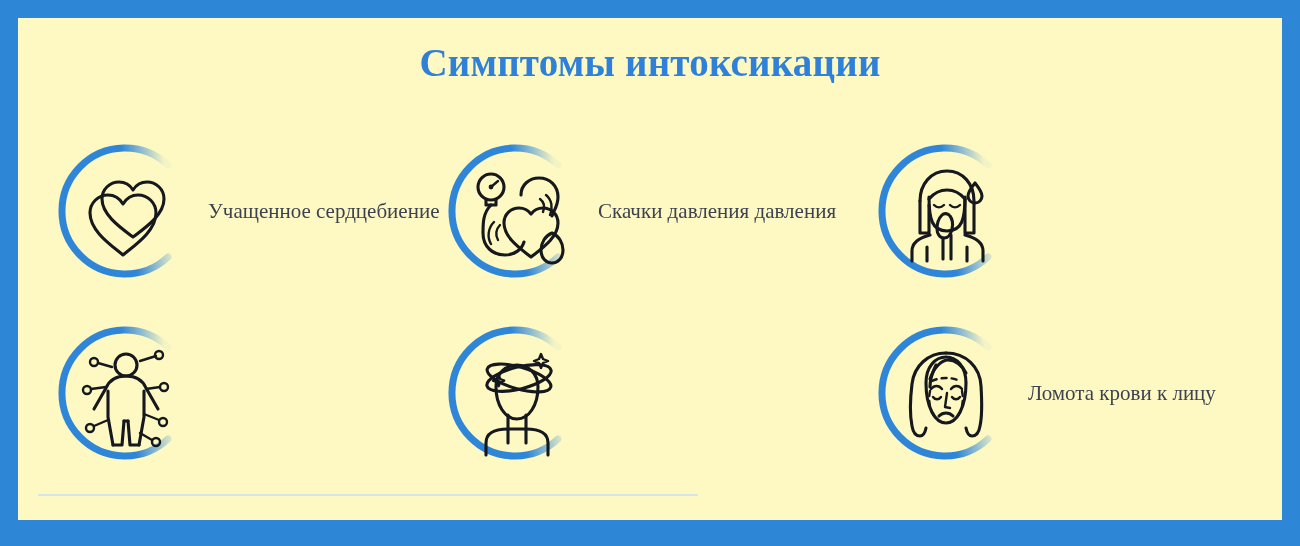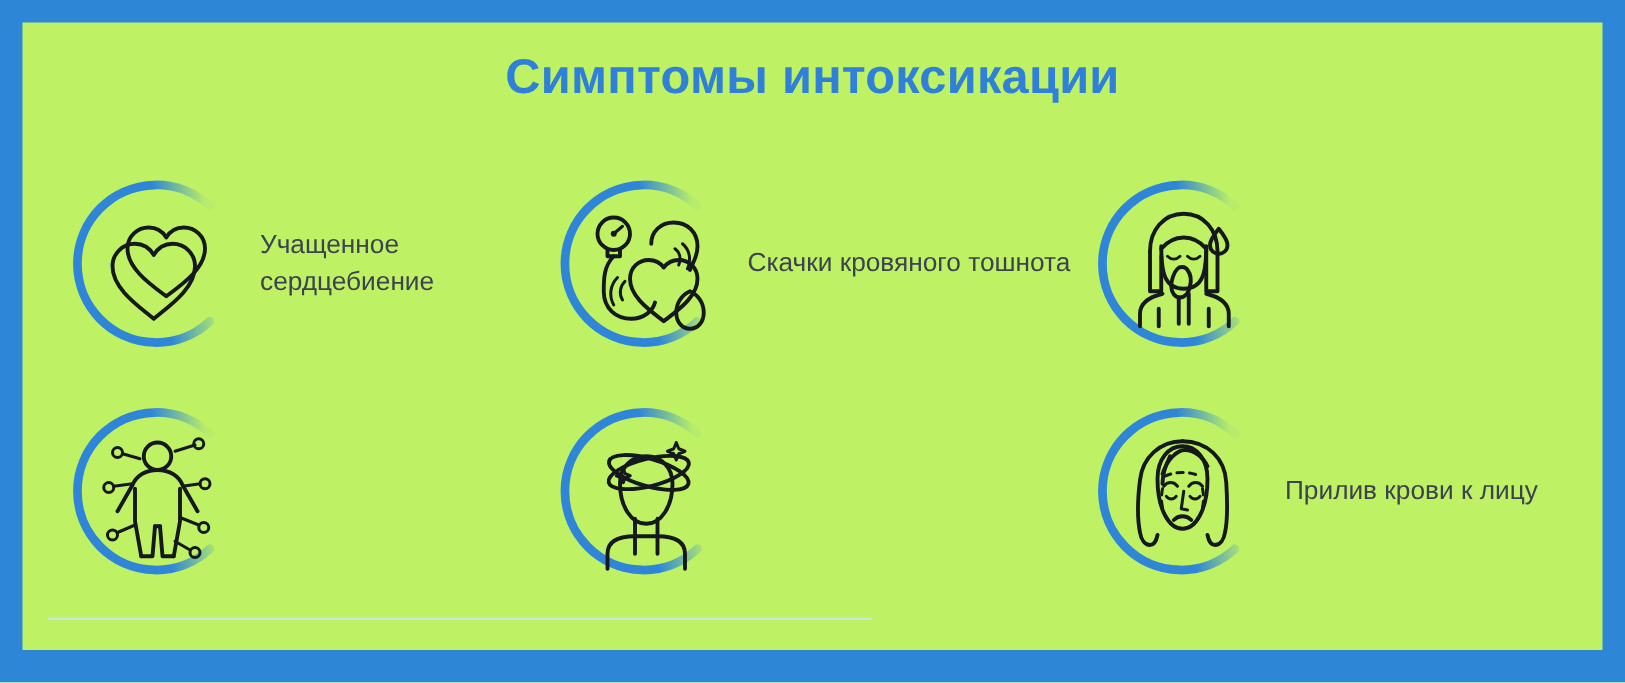--- a/index.html
+++ b/index.html
@@ -21,21 +21,22 @@
     width: 1300px;
     height: 546px;
     background: #2e86d6;
     padding: 18px 18px 26px 18px;
   }
   .poster-inner {
     position: relative;
     box-sizing: border-box;
     width: 100%;
     height: 100%;
-    background: #bef264;
+    background: #fef9c3;
+    font-family: Liberation Serif, serif;
   }
   
   .bottom-hairline {
     position: absolute;
     left: 20px;
     bottom: 24px;
     width: 660px;
     height: 2px;
     background: #cfe0f2;
     opacity: .85;
@@ -182,21 +183,21 @@
 
             <path class="ic-thin" d="M100,64 c4,3 5,8 3,13"></path>
             <path class="ic-thin" d="M106,60 c6,5 7,13 4,20"></path>
 
             <path class="ic-thin" d="M60,90 c-4,4 -5,10 -2,15"></path>
             <path class="ic-thin" d="M54,87 c-6,6 -7,15 -3,22"></path>
 
             <path class="ic" d="M112,98 c7,3 11,10 11,17 c0,8 -5,13 -11,13 c-6,0 -11,-5 -11,-13 c0,-7 4,-14 11,-17 z"></path>
           </svg>
         </div>
-        <div class="label">Скачки кровяного тошнота</div>
+        <div class="label">Скачки давления давления</div>
       </div>
 
       <div class="cell">
         <div class="badge">
           <svg class="ring" viewBox="0 0 152 152">
             <defs>
               <linearGradient id="g3" x1="0" y1="0.5" x2="1" y2="0.35">
                 <stop offset="0%" stop-color="#2f86d8" stop-opacity="1"></stop>
                 <stop offset="62%" stop-color="#2f86d8" stop-opacity="1"></stop>
                 <stop offset="88%" stop-color="#2f86d8" stop-opacity="0.35"></stop>
@@ -334,18 +335,18 @@
 
             <path class="ic-thin" d="M77,76 l-2,14 l5,1"></path>
 
             <path class="ic" d="M69,99 c4,-4 10,-4 14,0"></path>
 
             <path class="ic-dash" d="M62,64 c8,-4 20,-4 28,0"></path>
             <path class="ic-dash" d="M60,74 c-2,10 0,20 5,26"></path>
             <path class="ic-dash" d="M92,74 c2,10 0,20 -5,26"></path>
           </svg>
         </div>
-        <div class="label">Прилив крови к лицу</div>
+        <div class="label">Ломота крови к лицу</div>
       </div>
 
     </div>
   </div>
 </div>
 
 </body></html>

